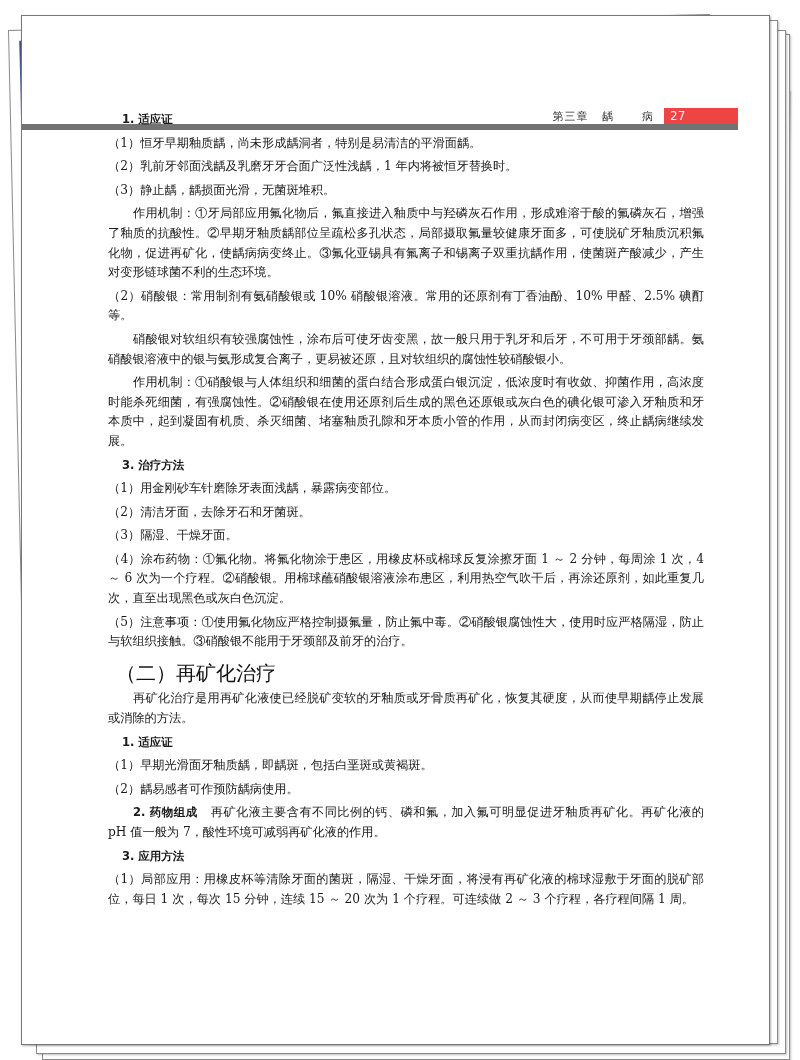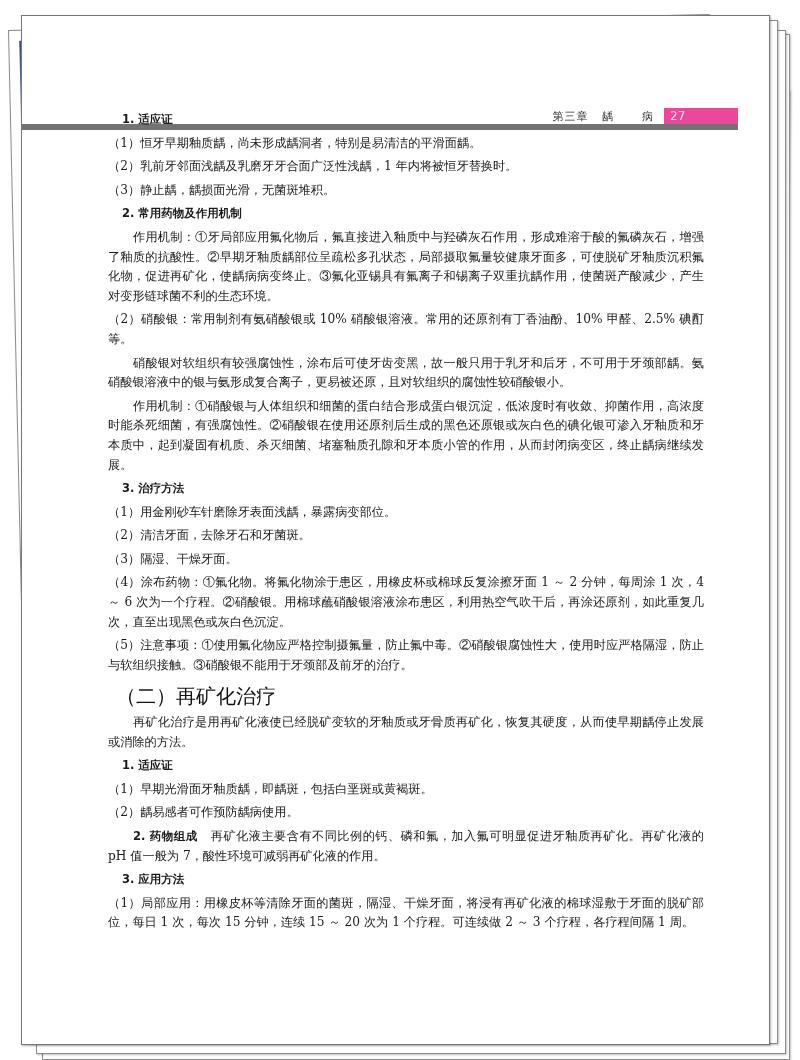--- a/index.html
+++ b/index.html
@@ -27,21 +27,21 @@
     border-bottom: 6px solid #737373;
     margin-top: 32px;
   }
   .header .chapter {
     position: absolute; right: 84px; top: -1px; font-size: 11px; color: #333;
     font-family: "DejaVu Sans", "Liberation Sans", sans-serif; letter-spacing: 1px;
   }
   .header .chapter .gap { display:inline-block; width: 28px; }
   .header .pagenum {
     position: absolute; right: 0; top: -2px; width: 74px; height: 16px;
-    background: #ec4899; color: #eee; font-size: 12px; padding-left: 6px; box-sizing: border-box;
+    background: #ef4444; color: #eee; font-size: 12px; padding-left: 6px; box-sizing: border-box;
     font-family: "DejaVu Sans", "Liberation Sans", sans-serif; line-height: 16px;
   }
   .content {
     position: absolute; left: 82px; top: 90px; width: 604px;
     font-size: 12.2px; line-height: 19.6px; color: #1a1a1a; text-align: justify;
   }
   .content p { margin: 4px; }
   .h4 { font-weight: bold; padding-left: 14px; font-family: "DejaVu Sans", "Liberation Sans", sans-serif; font-size: 11.5px; }
   .item { padding-left: 0; text-indent: 0; }
   .indent { text-indent: 25px; }
@@ -69,21 +69,20 @@
     <span class="chapter"><span>第三章</span>&nbsp;&nbsp;&nbsp;<span>龋</span><span class="gap"></span><span>病</span></span>
     <span class="pagenum">27</span>
   </div>
 
   <div class="content">
     <p class="h4">1. 适应证</p>
     <p class="item">（1）恒牙早期釉质龋，尚未形成龋洞者，特别是易清洁的平滑面龋。</p>
     <p class="item">（2）乳前牙邻面浅龋及乳磨牙牙合面广泛性浅龋，1 年内将被恒牙替换时。</p>
     <p class="item">（3）静止龋，龋损面光滑，无菌斑堆积。</p>
 
-    <p class="h4">2. 常用药物及作用机制</p>
     <p class="indent">作用机制：①牙局部应用氟化物后，氟直接进入釉质中与羟磷灰石作用，形成难溶于酸的氟磷灰石，增强了釉质的抗酸性。②早期牙釉质龋部位呈疏松多孔状态，局部摄取氟量较健康牙面多，可使脱矿牙釉质沉积氟化物，促进再矿化，使龋病病变终止。③氟化亚锡具有氟离子和锡离子双重抗龋作用，使菌斑产酸减少，产生对变形链球菌不利的生态环境。</p>
     <p class="item">（2）硝酸银：常用制剂有氨硝酸银或 10% 硝酸银溶液。常用的还原剂有丁香油酚、10% 甲醛、2.5% 碘酊等。</p>
     <p class="indent">硝酸银对软组织有较强腐蚀性，涂布后可使牙齿变黑，故一般只用于乳牙和后牙，不可用于牙颈部龋。氨硝酸银溶液中的银与氨形成复合离子，更易被还原，且对软组织的腐蚀性较硝酸银小。</p>
     <p class="indent">作用机制：①硝酸银与人体组织和细菌的蛋白结合形成蛋白银沉淀，低浓度时有收敛、抑菌作用，高浓度时能杀死细菌，有强腐蚀性。②硝酸银在使用还原剂后生成的黑色还原银或灰白色的碘化银可渗入牙釉质和牙本质中，起到凝固有机质、杀灭细菌、堵塞釉质孔隙和牙本质小管的作用，从而封闭病变区，终止龋病继续发展。</p>
 
     <p class="h4">3. 治疗方法</p>
     <p class="item">（1）用金刚砂车针磨除牙表面浅龋，暴露病变部位。</p>
     <p class="item">（2）清洁牙面，去除牙石和牙菌斑。</p>
     <p class="item">（3）隔湿、干燥牙面。</p>
     <p class="item">（4）涂布药物：①氟化物。将氟化物涂于患区，用橡皮杯或棉球反复涂擦牙面 1 ～ 2 分钟，每周涂 1 次，4 ～ 6 次为一个疗程。②硝酸银。用棉球蘸硝酸银溶液涂布患区，利用热空气吹干后，再涂还原剂，如此重复几次，直至出现黑色或灰白色沉淀。</p>

